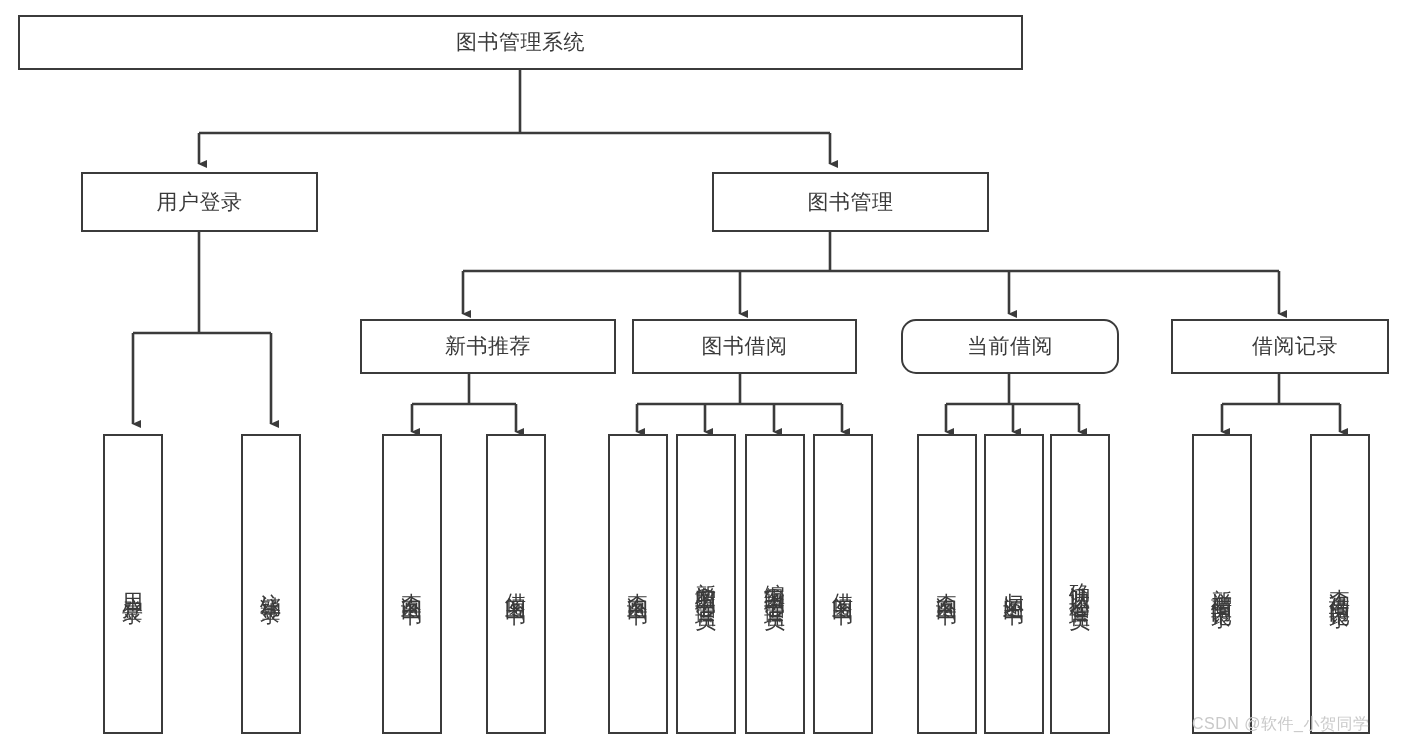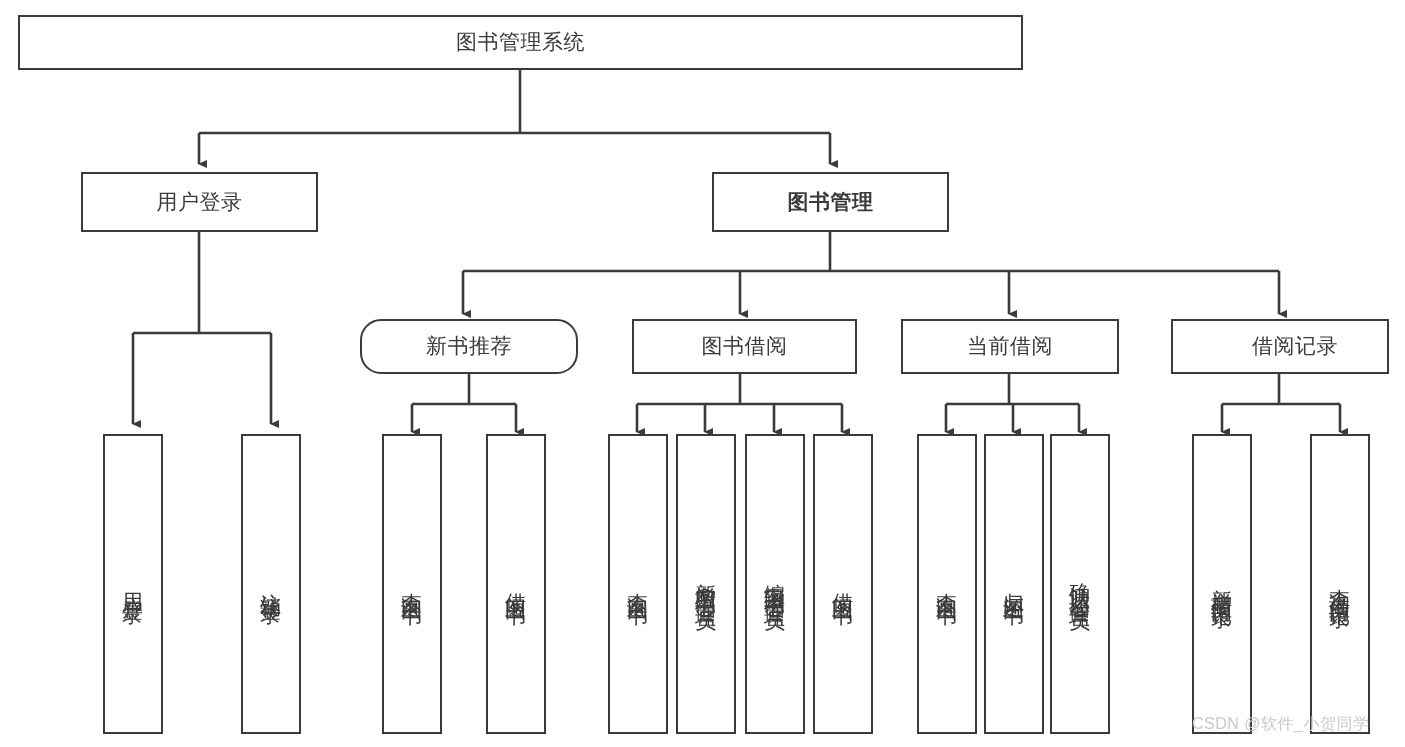--- a/index.html
+++ b/index.html
@@ -135,33 +135,33 @@
   </svg>
 
   <div class="node-box" style="left:18px; top:15px; width:1005px; height:55px;">
     <span class="node-label">图书管理系统</span>
   </div>
 
   <div class="node-box" style="left:81px; top:172px; width:237px; height:60px;">
     <span class="node-label">用户登录</span>
   </div>
 
-  <div class="node-box" style="left:712px; top:172px; width:237px; height:60px;font-weight:bold;">
+  <div class="node-box" style="left:712px; top:172px; width:277px; height:60px;">
     <span class="node-label">图书管理</span>
   </div>
 
-  <div class="node-box" style="left:360px; top:319px; width:218px; height:55px;border-radius:21px;">
+  <div class="node-box" style="left:360px; top:319px; width:256px; height:55px;">
     <span class="node-label">新书推荐</span>
   </div>
 
   <div class="node-box" style="left:632px; top:319px; width:225px; height:55px;">
     <span class="node-label">图书借阅</span>
   </div>
 
-  <div class="node-box" style="left:901px; top:319px; width:218px; height:55px;">
+  <div class="node-box" style="left:901px; top:319px; width:218px; height:55px;border-radius:15px;">
     <span class="node-label">当前借阅</span>
   </div>
 
   <div class="node-box" style="left:1171px; top:319px; width:218px; height:55px;padding-left:30px;">
     <span class="node-label">借阅记录</span>
   </div>
 
   <div class="node-box vertical" style="left:103px; top:434px; width:60px; height:300px;">
     <span class="node-label">用户登录</span>
   </div>

